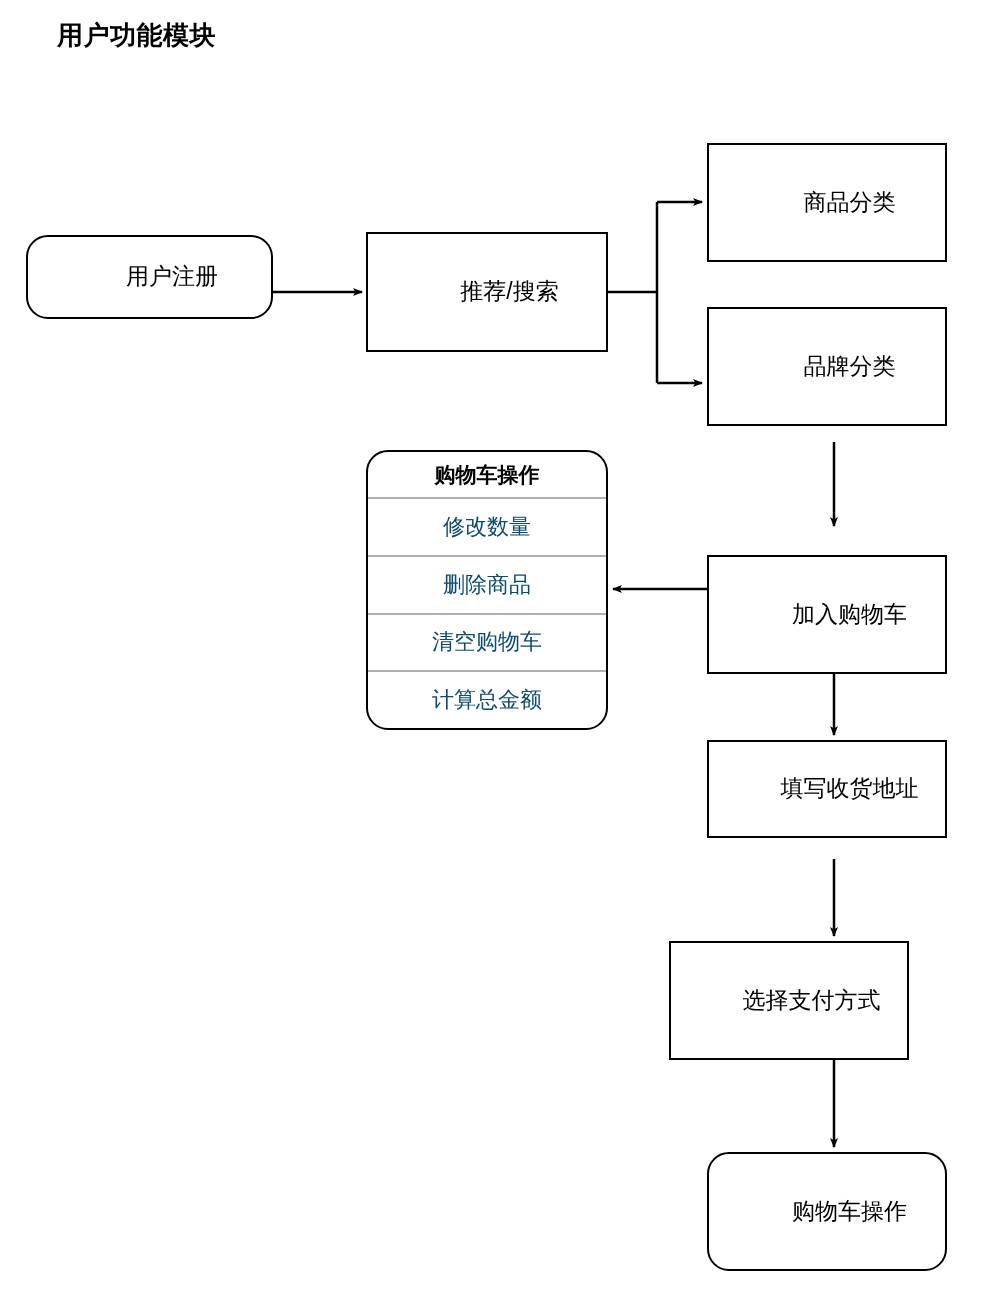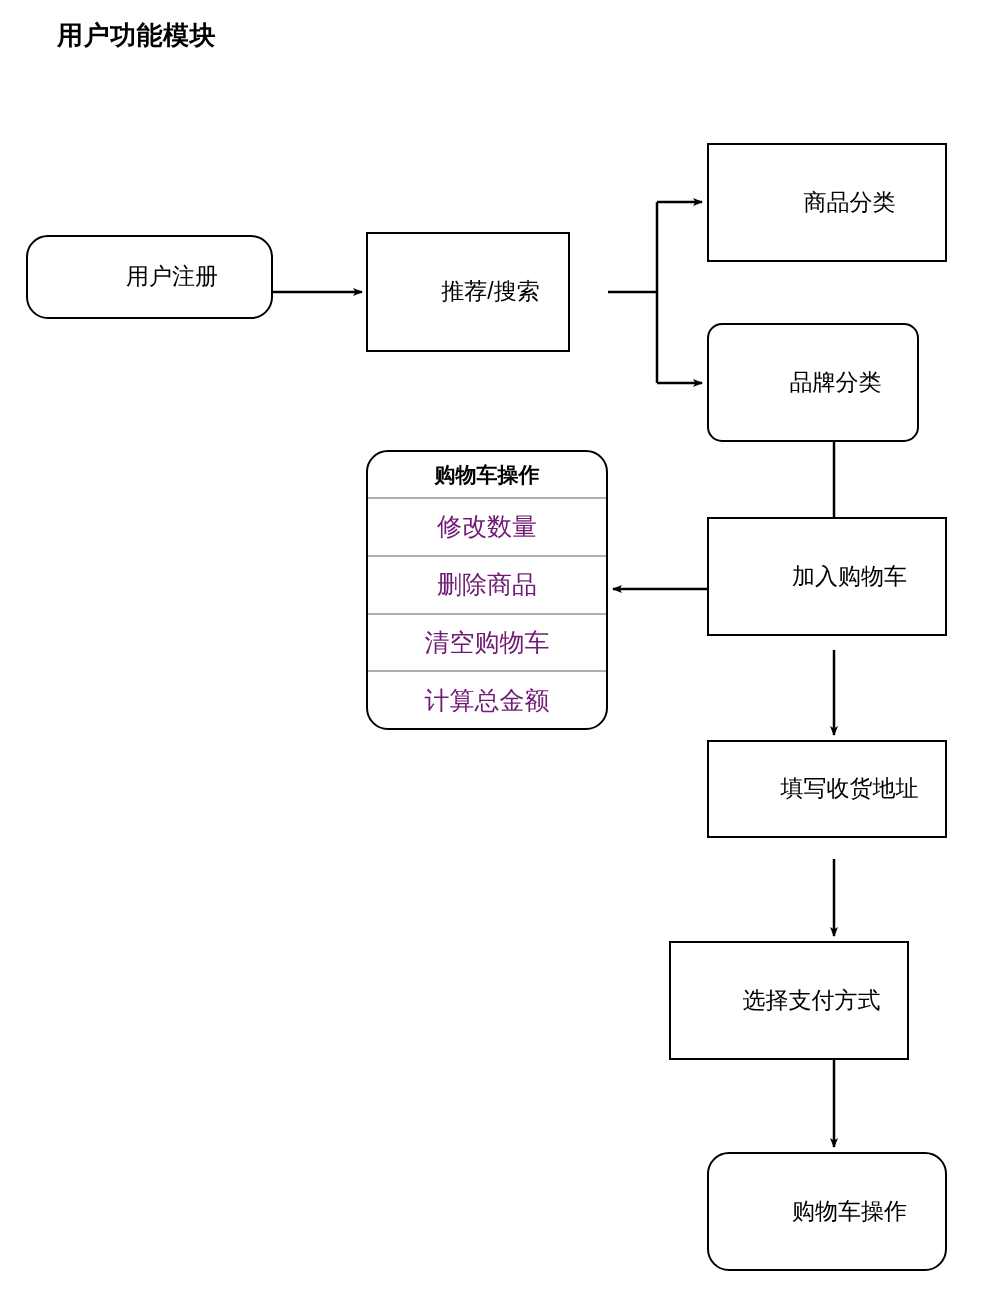--- a/index.html
+++ b/index.html
@@ -75,22 +75,22 @@
     font-weight: bold;
     color: #000000;
     height: 45px;
     white-space: nowrap;
   }
   .list-item {
     flex: 1 1 0;
     display: flex;
     align-items: center;
     justify-content: center;
-    font-size: 25px;
-    color: #701a75;
+    font-size: 22px;
+    color: #0c4a6e;
     border-top: 2.5px solid #b0b0b0;
     white-space: nowrap;
   }
 </style>
 </head>
 <body>
 
 <div id="canvas">
 
   <div class="page-title">用户功能模块</div>
@@ -137,33 +137,33 @@
 
     <g>
       <line x1="834" y1="1060" x2="834" y2="1147" stroke="#000000" stroke-width="2.5" marker-end="url(#arrowhead)"></line>
     </g>
   </svg>
 
   <div class="node rounded" style="left:26px; top:235px; width:247px; height:84px;">
     <span>用户注册</span>
   </div>
 
-  <div class="node" style="left:366px; top:232px; width:204px; height:120px;justify-content:center;">
+  <div class="node" style="left:366px; top:232px; width:242px; height:120px;justify-content:center;">
     <span>推荐/搜索</span>
   </div>
 
   <div class="node" style="left:707px; top:143px; width:240px; height:119px;">
     <span>商品分类</span>
   </div>
 
-  <div class="node" style="left:707px; top:323px; width:212px; height:119px;border-radius:15px;">
+  <div class="node" style="left:707px; top:307px; width:240px; height:119px;">
     <span>品牌分类</span>
   </div>
 
-  <div class="node" style="left:707px; top:517px; width:240px; height:119px;">
+  <div class="node" style="left:707px; top:555px; width:240px; height:119px;">
     <span>加入购物车</span>
   </div>
 
   <div class="node" style="left:707px; top:740px; width:240px; height:98px;">
     <span>填写收货地址</span>
   </div>
 
   <div class="node" style="left:669px; top:941px; width:240px; height:119px;">
     <span>选择支付方式</span>
   </div>

